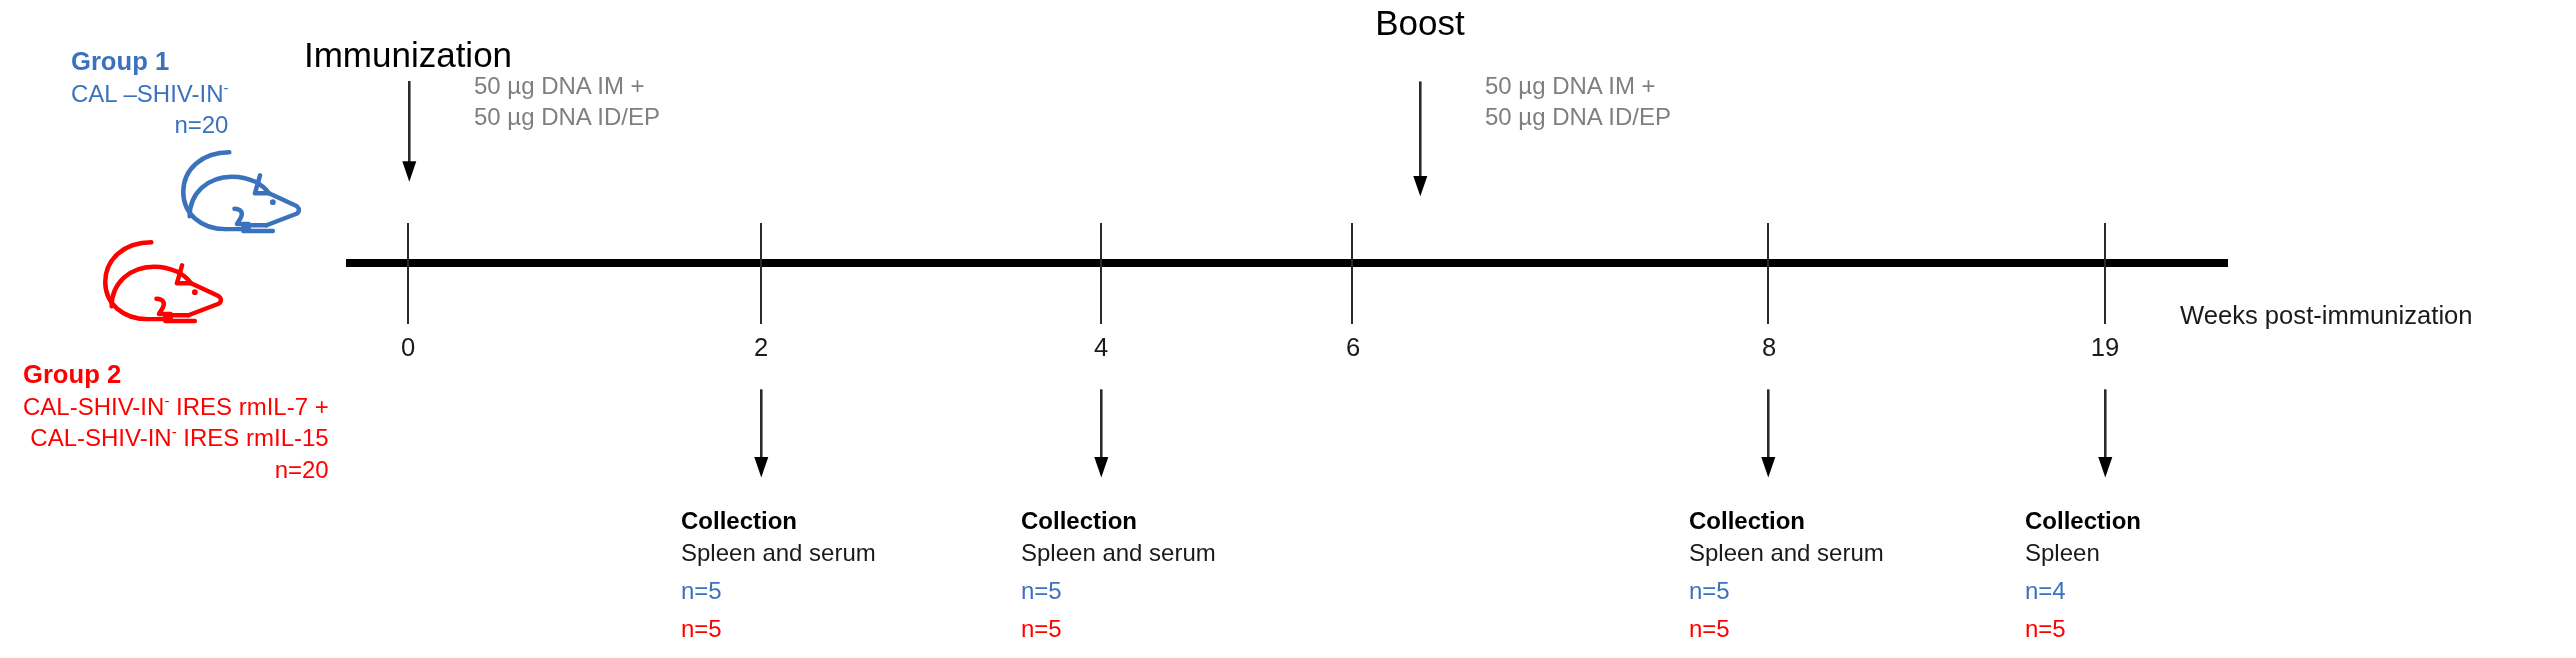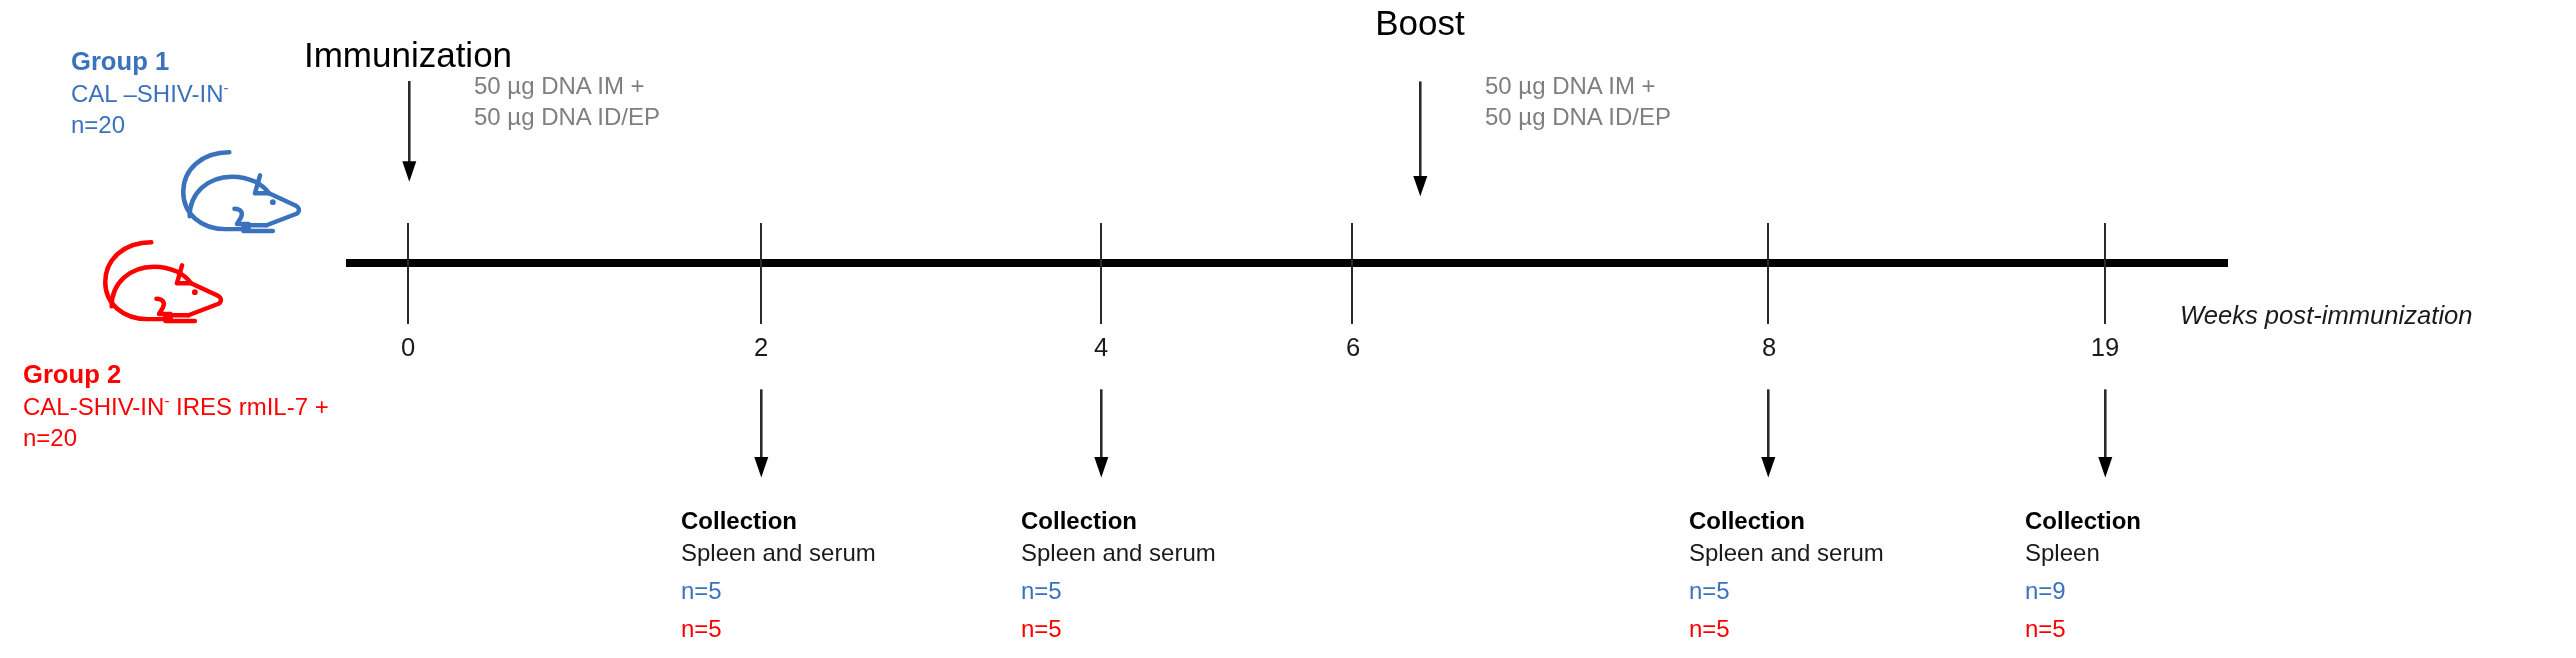--- a/index.html
+++ b/index.html
@@ -14,21 +14,21 @@
     position: relative;
     width: 2576px;
     height: 658px;
     background: #ffffff;
     overflow: hidden;
   }
 
   
   .group-block { position: absolute; line-height: 1.30; white-space: nowrap; }
   .group-title { font-weight: bold; font-size: 25.6px; }
-  .group-line  { font-size: 24px; }
+  .group-line  { font-size: 24px; text-align: right; }
   .g1 { color: #3B72BE; }
   .g2 { color: #FF0000; }
   .sup { font-size: 0.62em; vertical-align: super; line-height: 0; }
 
   .mouse-icon { position: absolute; }
 
   
   .axis-bar {
     position: absolute;
     background: #000000;
@@ -44,21 +44,20 @@
     font-size: 25.6px;
     color: #1a1a1a;
     text-align: center;
     transform: translateX(-50%);
   }
   .axis-caption {
     position: absolute;
     font-size: 25.6px;
     color: #1a1a1a;
     white-space: nowrap;
-    font-style: italic;
   }
 
   
   .event-title {
     position: absolute;
     font-size: 35px;
     color: #000000;
     white-space: nowrap;
     transform: translateX(-50%);
   }
@@ -116,20 +115,21 @@
       <path d="M186 44 L 178 72 L 200 72 L 243 92 C 248 95, 248 101, 243 104 L 196 122"></path>
       <path d="M196 122 L 160 122 L 160 131 L 206 131"></path>
       <path d="M146 96 C 156 96, 160 102, 156 110 L 150 120 L 168 120 L 168 128"></path>
       <circle cx="206" cy="86" r="4.5" fill="#FF0000" stroke="none"></circle>
     </svg>
   </div>
 
   <div class="group-block g2" style="left:23px; top:358px;">
     <div class="group-title">Group 2</div>
     <div class="group-line"><span>CAL-SHIV-IN</span><span class="sup">-</span><span> IRES rmIL-7 +</span></div>
+    <div class="group-line"><span>CAL-SHIV-IN</span><span class="sup">-</span><span> IRES rmIL-15</span></div>
     <div class="group-line">n=20</div>
   </div>
 
   <div class="event-title" style="left:408px; top:3.2px;margin-top:32px;">Immunization</div>
 
   <div class="arrow" style="left:401px; top:81px;">
     <svg width="16.6" height="102" viewBox="0 0 26 160">
       <line x1="13" y1="0" x2="13" y2="132" stroke="#2a2a2a" stroke-width="4"></line>
       <polygon points="13,158 2,126 24,126" fill="#000000"></polygon>
     </svg>
@@ -221,19 +221,19 @@
     <div class="spacer"></div>
     <div class="c-n1">n=5</div>
     <div class="spacer"></div>
     <div class="c-n2">n=5</div>
   </div>
 
   <div class="collection" style="left:2025px; top:479px;">
     <div class="c-title">Collection</div>
     <div class="c-sub">Spleen</div>
     <div class="spacer"></div>
-    <div class="c-n1">n=9</div>
+    <div class="c-n1">n=4</div>
     <div class="spacer"></div>
     <div class="c-n2">n=5</div>
   </div>
 
 </div>
 
 
 </body></html>

